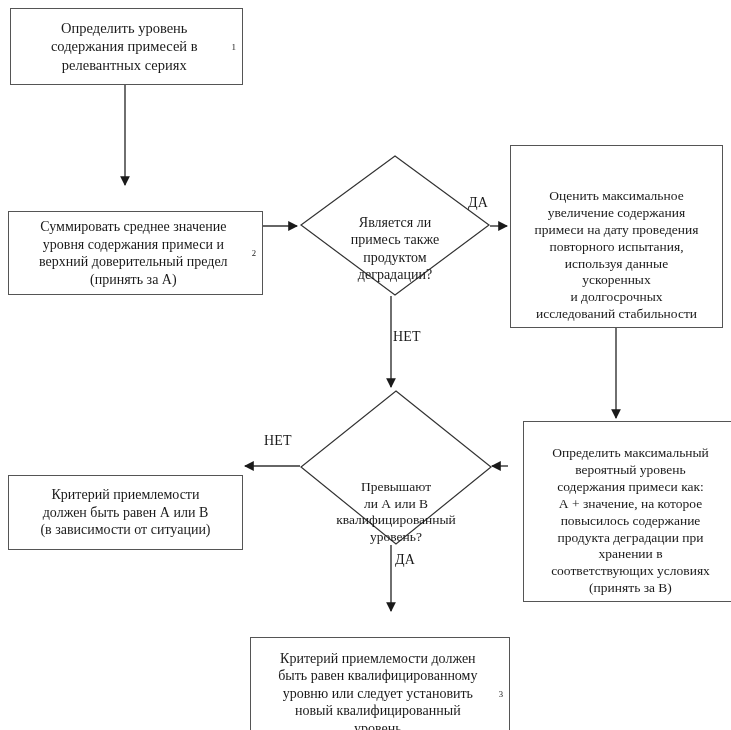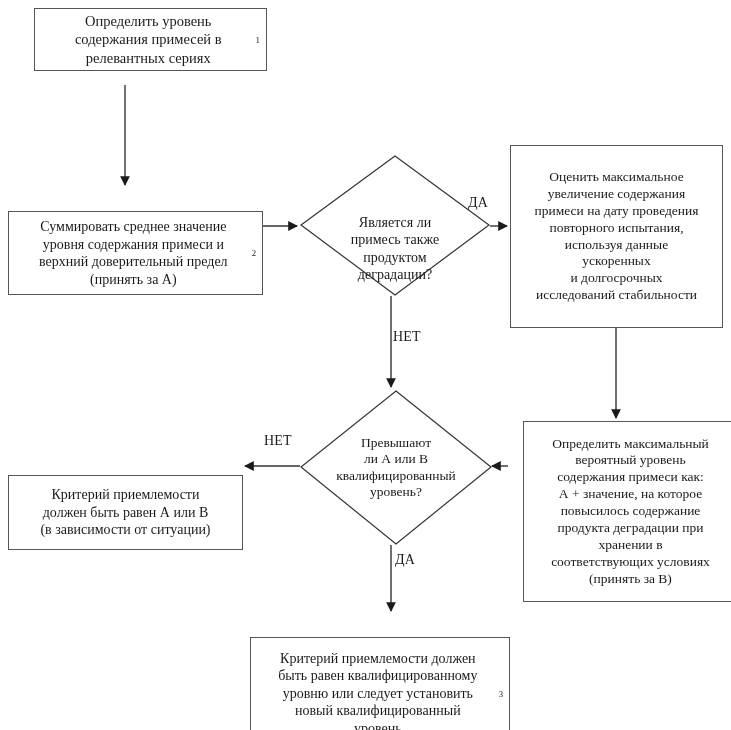--- a/index.html
+++ b/index.html
@@ -65,21 +65,21 @@
   }
   .conn {
     position: absolute;
     overflow: visible;
   }
   sup {
     font-size: 0.62em;
     vertical-align: super;
     line-height: 0;
   }
-  .s13 { font-size: 13.5px; }
+  .s13 { font-size: 13.5px; align-items: flex-end; }
   .s14 { font-size: 14px; margin-top: 23px; }
   .s15 { font-size: 14.5px; }
 </style>
 </head>
 <body>
 
 <div id="canvas">
 
   <svg class="conn" style="left:0;top:0;width:731px;height:730px;">
     <defs>
@@ -98,21 +98,21 @@
 
     <line x1="616" y1="328" x2="616" y2="418" stroke="#333" stroke-width="1.4" marker-end="url(#arrow)"></line>
 
     <line x1="508" y1="466" x2="492" y2="466" stroke="#333" stroke-width="1.4" marker-end="url(#arrow)"></line>
 
     <line x1="300" y1="466" x2="245" y2="466" stroke="#333" stroke-width="1.4" marker-end="url(#arrow)"></line>
 
     <line x1="391" y1="545" x2="391" y2="611" stroke="#333" stroke-width="1.4" marker-end="url(#arrow)"></line>
   </svg>
 
-  <div class="node-box s15" style="left:10px; top:8px; width:233px; height:63px;margin-left:24px;">
+  <div class="node-box s15" style="left:10px; top:8px; width:233px; height:77px;">
     <span class="txt">Определить уровень
 содержания примесей в
 релевантных сериях</span>
       <sup>1</sup>
   </div>
 
   <div class="node-box s14" style="left:8px; top:188px; width:255px; height:84px;">
     <span class="txt">Суммировать среднее значение
 уровня содержания примеси и
 верхний доверительный предел

